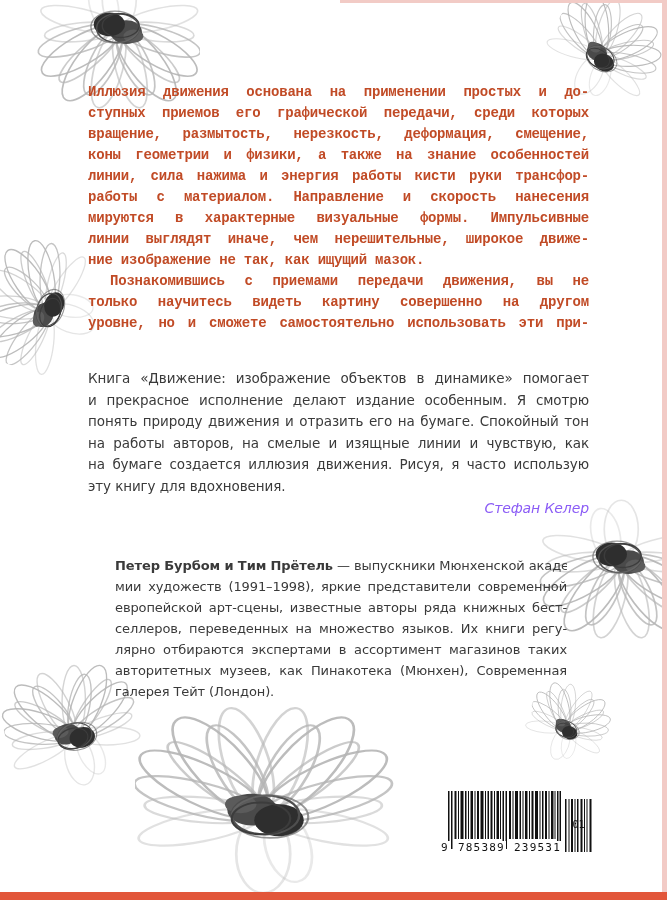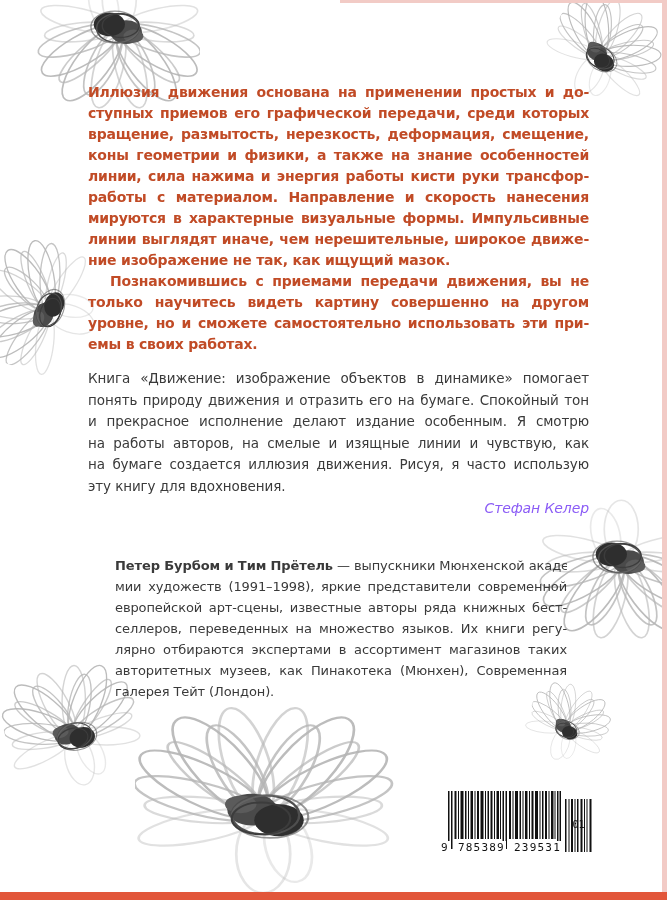--- a/index.html
+++ b/index.html
@@ -10,21 +10,21 @@
   }
   .edge-top{position:absolute;left:340px;top:0;width:327px;height:3px;background:#f2cbc6;}
   .edge-right{position:absolute;right:0;top:0;width:5px;height:900px;background:#f2cbc6;}
   .bottom-bar{position:absolute;left:0;bottom:0;width:667px;height:8px;background:#e2563a;}
 
   
   .intro{
     position:absolute;left:88px;top:82px;width:501px;
     color:#c14b26;font-weight:bold;font-size:14px;letter-spacing:-0.2px;
   }
-  .intro .ln{height:21px;line-height:21px;text-align:justify;text-align-last:justify;overflow:hidden;white-space:nowrap;}
+  .intro .ln{height:21px;line-height:21px;text-align:justify;text-align-last:justify;overflow:hidden;white-space:nowrap;font-family:Liberation Mono, monospace;}
   .intro .ln.indent{text-indent:22px;}
   .intro .ln.end{text-align-last:left;}
 
   .quote{
     position:absolute;left:88px;top:368px;width:501px;
     color:#3a3a3a;font-size:13.5px;letter-spacing:-0.1px;
   }
   .quote .ln{height:21.5px;line-height:21.5px;text-align:justify;text-align-last:justify;overflow:hidden;white-space:nowrap;}
   .quote .ln.end{text-align-last:left;}
   .attribution{margin-top:3px;text-align:right;font-style:italic;font-size:14px;color:#8b5cf6;}
@@ -120,27 +120,26 @@
   <div class="ln">вращение, размытость, нерезкость, деформация, смещение,</div>
   <div class="ln">коны геометрии и физики, а также на знание особенностей</div>
   <div class="ln">линии, сила нажима и энергия работы кисти руки трансфор-</div>
   <div class="ln">работы с материалом. Направление и скорость нанесения</div>
   <div class="ln">мируются в характерные визуальные формы. Импульсивные</div>
   <div class="ln">линии выглядят иначе, чем нерешительные, широкое движе-</div>
   <div class="ln end">ние изображение не так, как ищущий мазок.</div>
   <div class="ln indent">Познакомившись с приемами передачи движения, вы не</div>
   <div class="ln">только научитесь видеть картину совершенно на другом</div>
   <div class="ln">уровне, но и сможете самостоятельно использовать эти при-</div>
-  <div class="ln end">емы в своих работах.</div>
 </div>
 
 <div class="quote">
   <div class="ln">Книга «Движение: изображение объектов в динамике» помогает</div>
+  <div class="ln">и прекрасное исполнение делают издание особенным. Я смотрю</div>
   <div class="ln">понять природу движения и отразить его на бумаге. Спокойный тон</div>
-  <div class="ln">и прекрасное исполнение делают издание особенным. Я смотрю</div>
   <div class="ln">на работы авторов, на смелые и изящные линии и чувствую, как</div>
   <div class="ln">на бумаге создается иллюзия движения. Рисуя, я часто использую</div>
   <div class="ln end">эту книгу для вдохновения.</div>
   <div class="attribution">Стефан Келер</div>
 </div>
 
 <div class="authors">
   <div class="ln"><span class="lead">Петер Бурбом и Тим Прётель</span><span> — выпускники Мюнхенской акаде-</span></div>
   <div class="ln">мии художеств (1991–1998), яркие представители современной</div>
   <div class="ln">европейской арт-сцены, известные авторы ряда книжных бест-</div>

